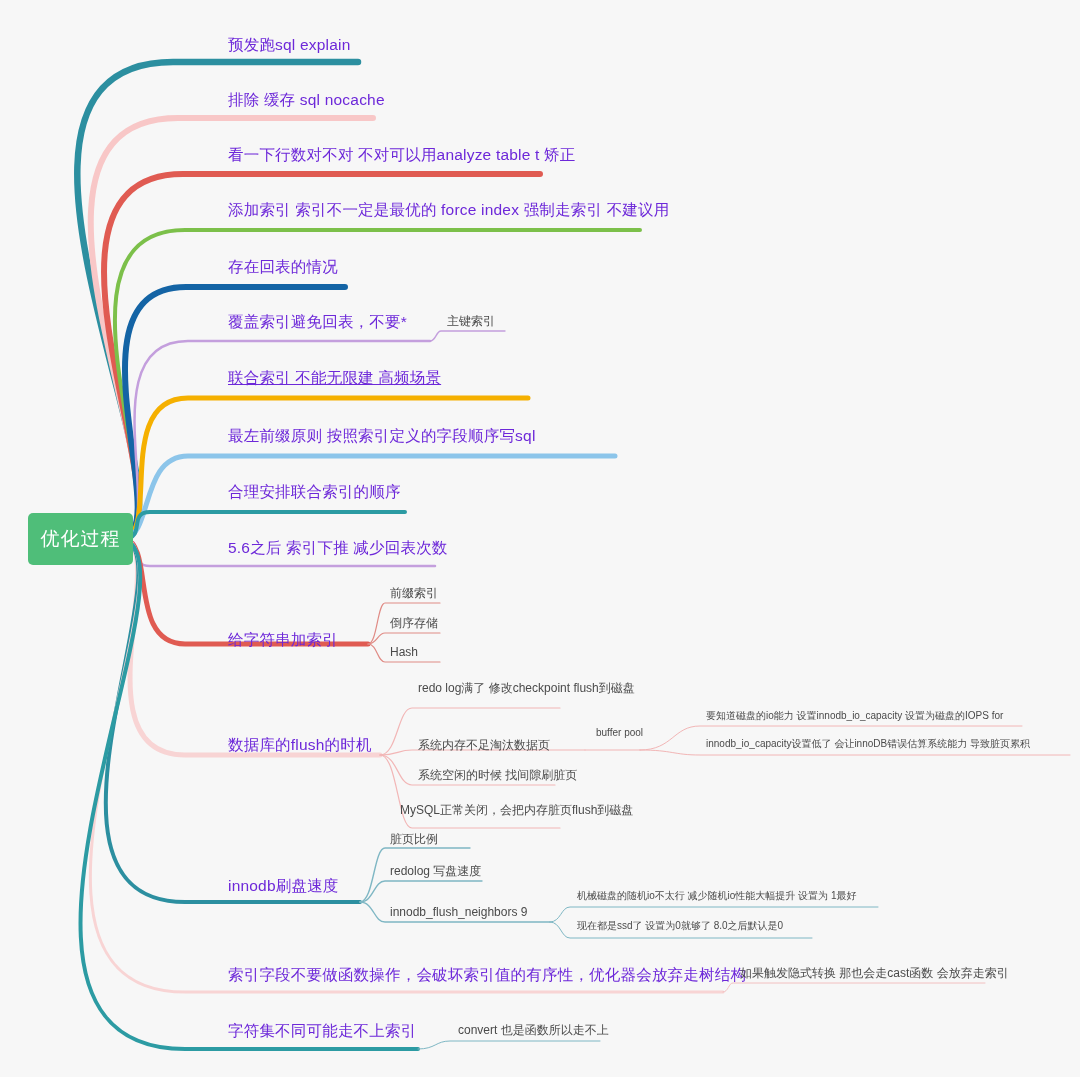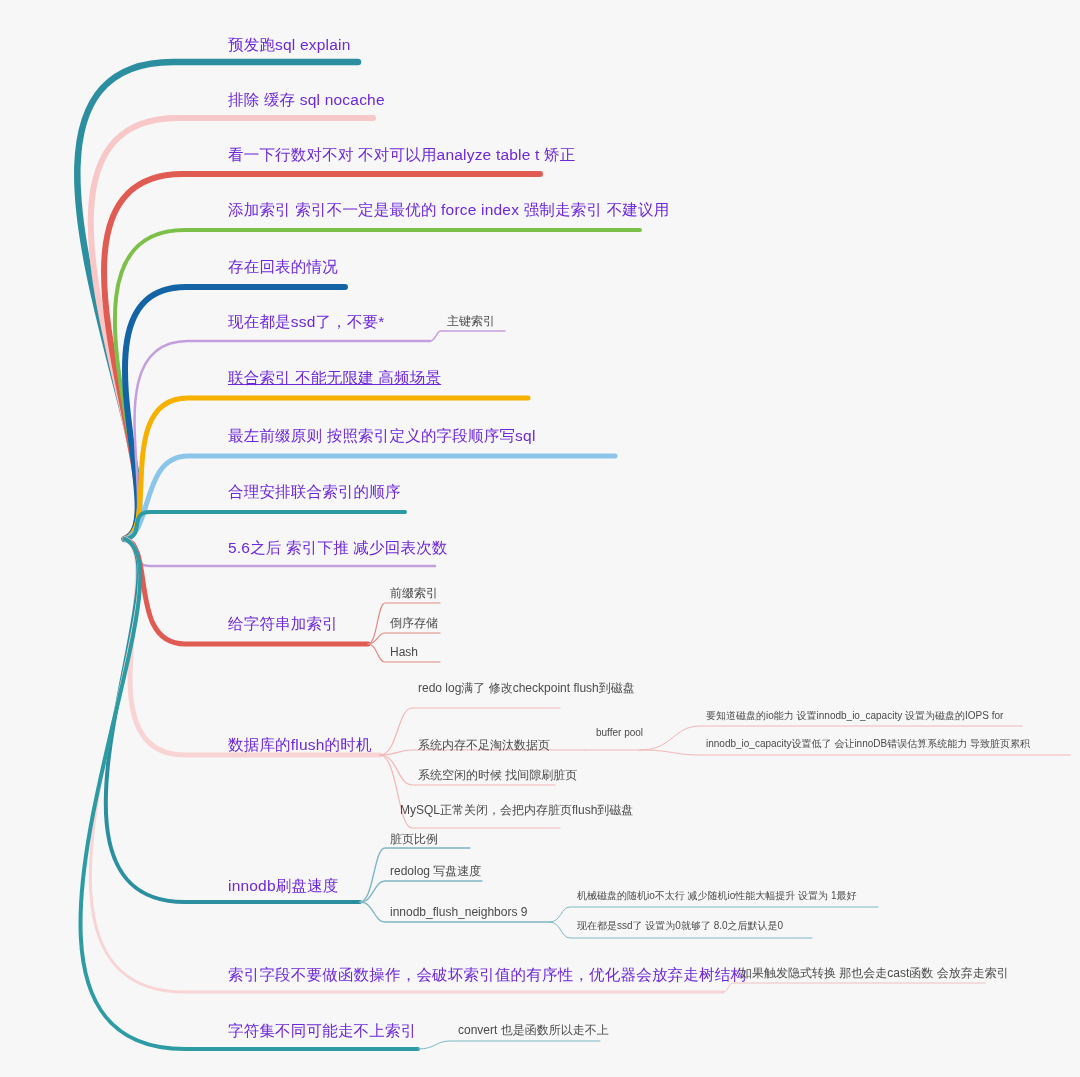--- a/index.html
+++ b/index.html
@@ -93,34 +93,35 @@
       <path d="M 360 902 C 373.75 902, 373.75 881, 385 881 L 482 881" stroke="#7fb7c4" stroke-width="1.4" fill="none" stroke-linecap="round"></path>
       <path d="M 360 902 C 373.75 902, 373.75 922, 385 922 L 550 922" stroke="#7fb7c4" stroke-width="1.4" fill="none" stroke-linecap="round"></path>
       <path d="M 550 922 C 561 922, 561 907, 570 907 L 878 907" stroke="#7fb7c4" stroke-width="1" fill="none" stroke-linecap="round"></path>
       <path d="M 550 922 C 561 922, 561 938, 570 938 L 812 938" stroke="#7fb7c4" stroke-width="1" fill="none" stroke-linecap="round"></path>
       <path d="M 124.60000000000001 539 C 196.96 566.18, -28.849999999999994 992, 185 992 L 723 992" stroke="#f8d4d4" stroke-width="3" fill="none" stroke-linecap="round"></path>
       <path d="M 723 992 C 728.5 992, 728.5 983, 733 983 L 985 983" stroke="#f2c0c0" stroke-width="1" fill="none" stroke-linecap="round"></path>
       <path d="M 124.60000000000001 539 C 203.8 569.6, -54.5 1049, 185 1049 L 418 1049" stroke="#2c9ba3" stroke-width="4" fill="none" stroke-linecap="round"></path>
       <path d="M 418 1049 C 435.6 1049, 435.6 1041, 450 1041 L 600 1041" stroke="#7fb7c4" stroke-width="1" fill="none" stroke-linecap="round"></path>
     </svg>
 
+  <div class="node" id="root-node">优化过程</div>
 
   <div id="labels">
       <div class="node l1" style="left: 228px; top: 35px;">预发跑sql  explain</div>
       <div class="node l1" style="left: 228px; top: 90px;">排除 缓存 sql nocache</div>
       <div class="node l1" style="left: 228px; top: 145px;">看一下行数对不对 不对可以用analyze table t 矫正</div>
       <div class="node l1" style="left: 228px; top: 200px;">添加索引 索引不一定是最优的  force index 强制走索引 不建议用</div>
       <div class="node l1" style="left: 228px; top: 257px;">存在回表的情况</div>
-      <div class="node l1" style="left: 228px; top: 312px;">现在都是ssd了，不要*</div>
+      <div class="node l1" style="left: 228px; top: 312px;">覆盖索引避免回表，不要*</div>
       <div class="node l2" style="left: 447px; top: 314px;">主键索引</div>
       <div class="node l1" style="left: 228px; top: 368px; text-decoration: underline;">联合索引 不能无限建 高频场景</div>
       <div class="node l1" style="left: 228px; top: 426px;">最左前缀原则 按照索引定义的字段顺序写sql</div>
       <div class="node l1" style="left: 228px; top: 482px;">合理安排联合索引的顺序</div>
       <div class="node l1" style="left: 228px; top: 538px;">5.6之后 索引下推 减少回表次数</div>
-      <div class="node l1" style="left: 228px; top: 614px;">给字符串加索引</div>
+      <div class="node l1" style="left: 228px; top: 630px;">给字符串加索引</div>
       <div class="node l2" style="left: 390px; top: 586px;">前缀索引</div>
       <div class="node l2" style="left: 390px; top: 616px;">倒序存储</div>
       <div class="node l2" style="left: 390px; top: 645px;">Hash</div>
       <div class="node l1" style="left: 228px; top: 735px;">数据库的flush的时机</div>
       <div class="node l2" style="left: 418px; top: 681px;">redo log满了 修改checkpoint flush到磁盘</div>
       <div class="node l2" style="left: 418px; top: 738px; font-family: Liberation Serif, serif;">系统内存不足淘汰数据页</div>
       <div class="node l3" style="left: 596px; top: 727px;">buffer pool</div>
       <div class="node l3 wrap" style="left: 706px; top: 710px; max-width: 330px;">要知道磁盘的io能力 设置innodb_io_capacity 设置为磁盘的IOPS for</div>
       <div class="node l3 wrap" style="left: 706px; top: 738px; max-width: 330px;">innodb_io_capacity设置低了 会让innoDB错误估算系统能力 导致脏页累积</div>
       <div class="node l2" style="left: 418px; top: 768px;">系统空闲的时候 找间隙刷脏页</div>

